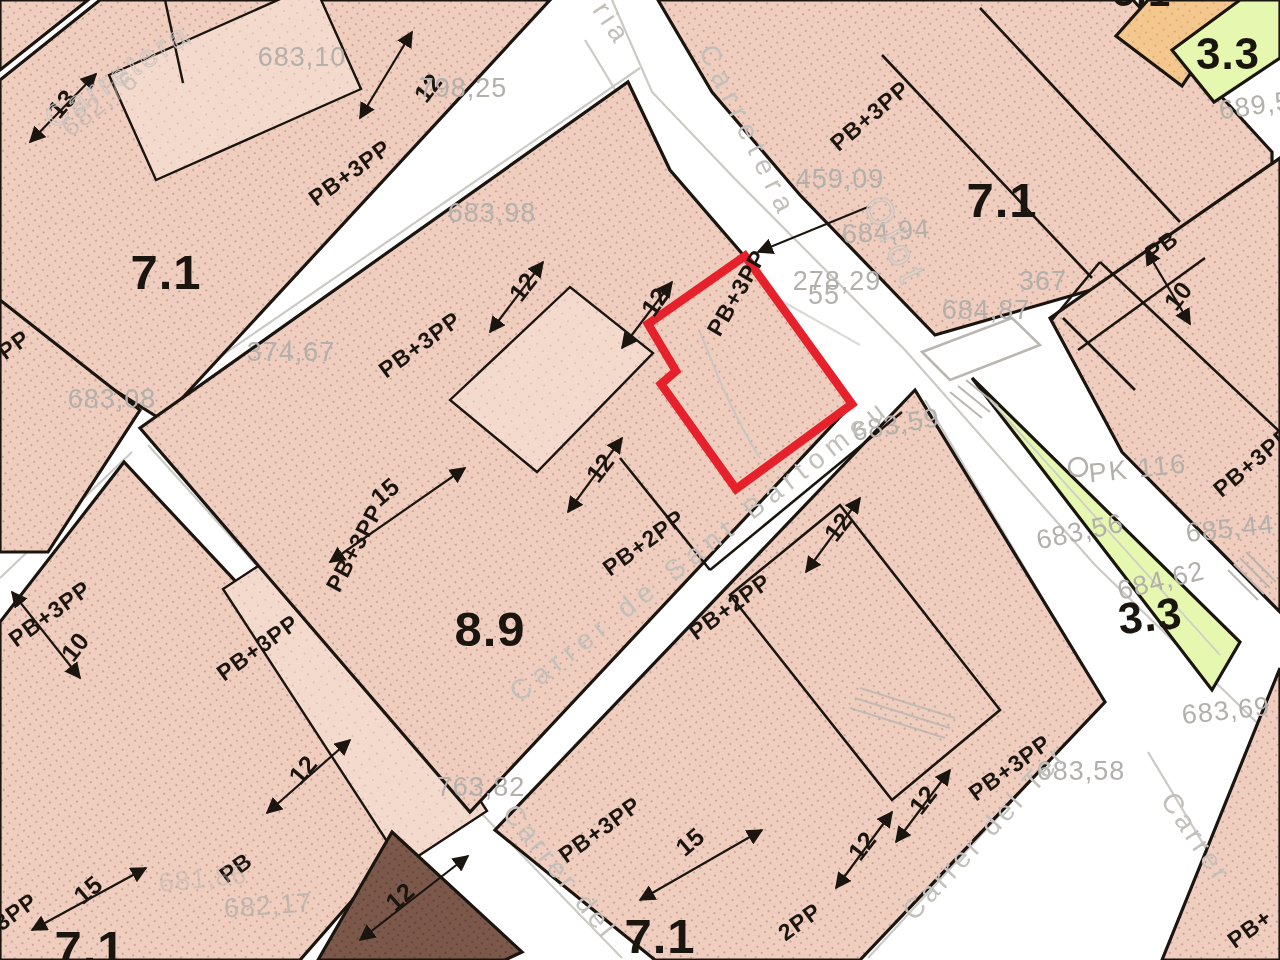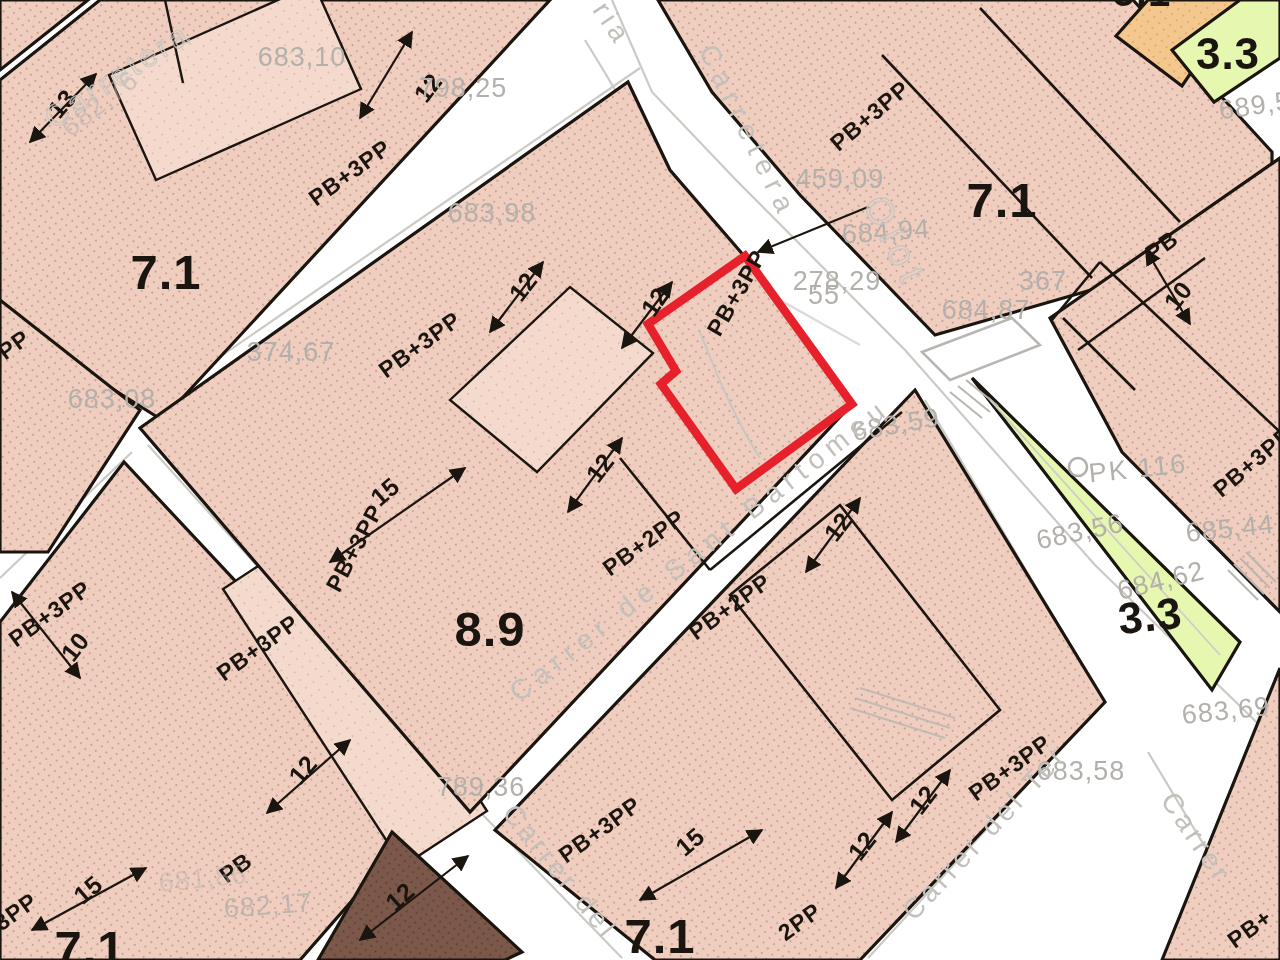--- a/index.html
+++ b/index.html
@@ -185,21 +185,21 @@
       <span class="lbl elev" style="left: 824px; top: 295px; transform: translate(-50%, -50%) rotate(0deg);">55</span>
       <span class="lbl elev" style="left: 969px; top: 310px; transform: translate(-50%, -50%) rotate(0deg); margin-left: 17px;">684,87</span>
       <span class="lbl elev" style="left: 1043px; top: 281px; transform: translate(-50%, -50%) rotate(0deg);">367</span>
       <span class="lbl elev" style="left: 896px; top: 425px; transform: translate(-50%, -50%) rotate(-10deg);">683,59</span>
       <span class="lbl elev" style="left: 1255px; top: 106px; transform: translate(-50%, -50%) rotate(-8deg);">689,5</span>
       <span class="lbl elev" style="left: 1080px; top: 532px; transform: translate(-50%, -50%) rotate(-12deg);">683,56</span>
       <span class="lbl elev" style="left: 1230px; top: 529px; transform: translate(-50%, -50%) rotate(-6deg);">685,44</span>
       <span class="lbl elev" style="left: 1161px; top: 581px; transform: translate(-50%, -50%) rotate(-14deg);">684,62</span>
       <span class="lbl elev" style="left: 1226px; top: 711px; transform: translate(-50%, -50%) rotate(-6deg);">683,69</span>
       <span class="lbl elev" style="left: 1081px; top: 771px; transform: translate(-50%, -50%) rotate(0deg);">683,58</span>
-      <span class="lbl elev" style="left: 481px; top: 787px; transform: translate(-50%, -50%) rotate(0deg);">789,36</span>
+      <span class="lbl elev" style="left: 481px; top: 787px; transform: translate(-50%, -50%) rotate(0deg);">763,82</span>
       <span class="lbl elev" style="left: 203px; top: 879px; transform: translate(-50%, -50%) rotate(-6deg); opacity: 0.45;">681,86</span>
       <span class="lbl elev" style="left: 268px; top: 906px; transform: translate(-50%, -50%) rotate(-4deg); opacity: 0.8;">682,17</span>
       <span class="lbl street" style="left: 748px; top: 132px; transform: translate(-50%, -50%) rotate(64deg); letter-spacing: 8px;">Carretera</span>
       <span class="lbl street-outline" style="left: 895px; top: 242px; transform: translate(-50%, -50%) rotate(64deg); font-size: 38px; letter-spacing: 7px;">Olot</span>
       <span class="lbl street" style="left: 612px; top: 24px; transform: translate(-50%, -50%) rotate(56deg);">ria</span>
       <span class="lbl street-outline" style="left: 118px; top: 76px; transform: translate(-50%, -50%) rotate(-33deg); opacity: 0.85;">Carretera</span>
       <span class="lbl street" style="left: 700px; top: 550px; transform: translate(-50%, -50%) rotate(-38deg); letter-spacing: 7px;">Carrer de Sant Bartomeu</span>
       <span class="lbl street" style="left: 560px; top: 872px; transform: translate(-50%, -50%) rotate(51deg); letter-spacing: 4px;">Carrer del</span>
       <span class="lbl street" style="left: 985px; top: 833px; transform: translate(-50%, -50%) rotate(-47deg); letter-spacing: 4px;">Carrer del Ter</span>
       <span class="lbl street" style="left: 1196px; top: 838px; transform: translate(-50%, -50%) rotate(56deg); letter-spacing: 4px;">Carrer</span>

